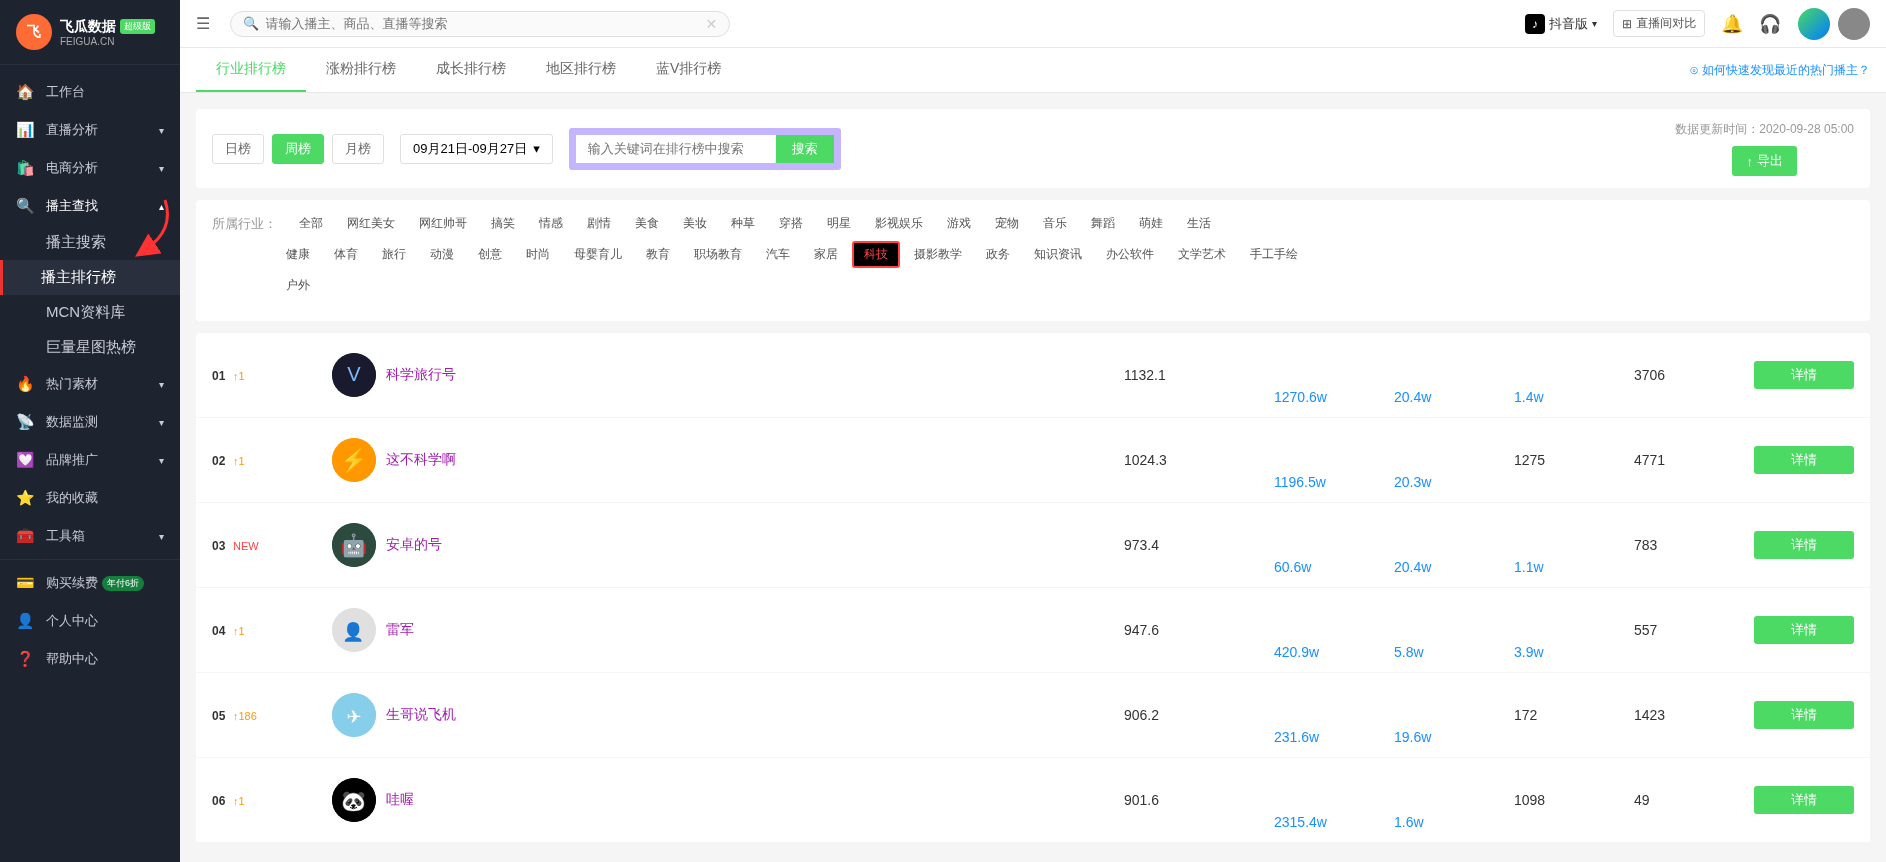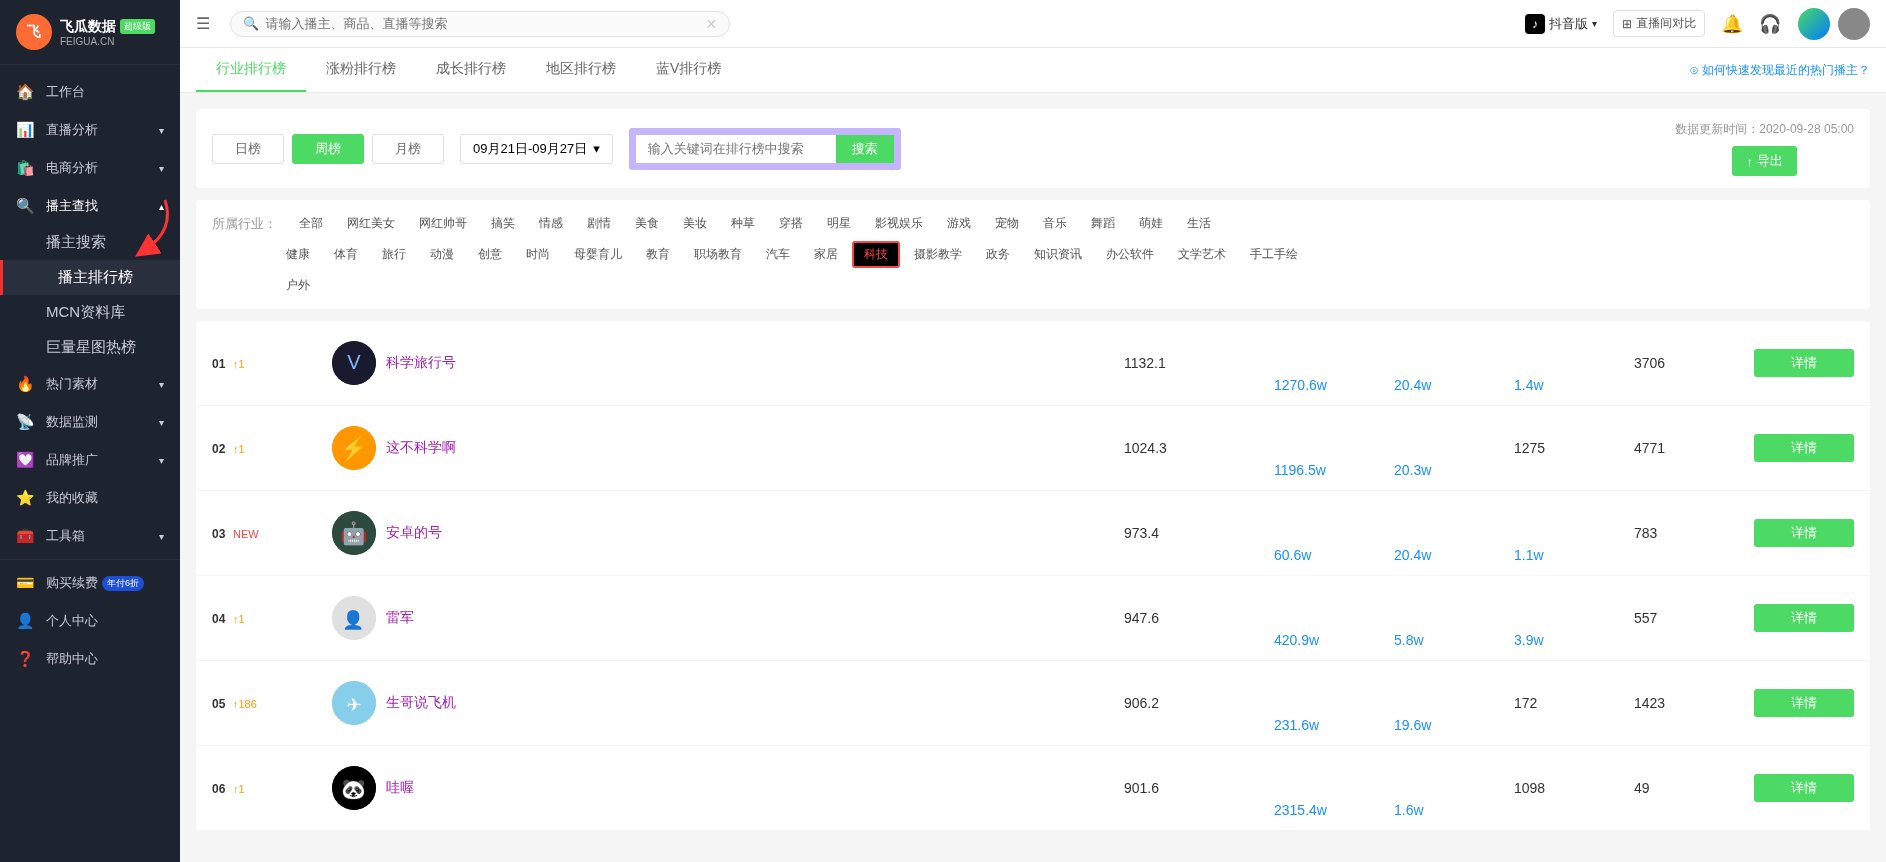--- a/index.html
+++ b/index.html
@@ -59,21 +59,21 @@
       cursor: pointer;
       color: #c8cbd4;
       font-size: 15px;
     }
     .nav-sub-item.highlighted {
       background: #2a2f3e;
       color: #fff;
       border-left: 3px solid #f44;
     }
     .nav-divider { height: 1px; background: #2a2f3e; margin: 4px 0; }
-    .badge-red { background: #1d4ed8; color: #fff; font-size: 9px; padding: 1px 5px; border-radius: 8px; margin-left: 4px; }
+    .badge-red { background: #15803d; color: #fff; font-size: 9px; padding: 1px 5px; border-radius: 8px; margin-left: 4px; }
 
     
     .main {
       flex: 1;
       display: flex;
       flex-direction: column;
       background: #f5f5f5;
       overflow: hidden;
     }
 
@@ -185,21 +185,21 @@
     .filter-row {
       background: #fff;
       padding: 12px 16px;
       display: flex;
       align-items: center;
       gap: 8px;
       margin-bottom: 12px;
       border-radius: 4px;
     }
     .period-btn {
-      padding: 5px 22px;
+      padding: 5px 12px;
       border: 1px solid #e0e0e0;
       border-radius: 3px;
       background: #fff;
       cursor: pointer;
       font-size: 13px;
       color: #666;
     }
     .period-btn.active {
       background: #4cd964;
       color: #fff;
@@ -264,21 +264,21 @@
       margin-bottom: 12px;
       border-radius: 4px;
     }
     .industry-row {
       display: flex;
       flex-wrap: wrap;
       gap: 4px;
       align-items: center;
       margin-bottom: 6px;
     }
-    .industry-row:last-child { margin-bottom: 0; }
+    .industry-row:last-child { margin-bottom: 12px; }
     .industry-label { color: #999; font-size: 13px; margin-right: 8px; white-space: nowrap; min-width: 52px; }
     .industry-tag {
       padding: 3px 10px;
       border-radius: 3px;
       font-size: 12px;
       cursor: pointer;
       color: #555;
       white-space: nowrap;
     }
     .industry-tag.active {
@@ -362,21 +362,21 @@
       <span class="arrow">▾</span>
     </div>
     <div class="nav-item active">
       <span class="nav-icon">🔍</span>
       <span>播主查找</span>
       <span class="arrow">▴</span>
     </div>
     <div class="nav-sub-item">
       <span>播主搜索</span>
     </div>
-    <div class="nav-sub-item highlighted" style="border-left:3px solid #ee3333; padding-left:55px;">
+    <div class="nav-sub-item highlighted" style="border-left:3px solid #ee3333; padding-left:38px;">
       <span>播主排行榜</span>
     </div>
     <div class="nav-sub-item">
       <span>MCN资料库</span>
     </div>
     <div class="nav-sub-item">
       <span>巨量星图热榜</span>
     </div>
     <div class="nav-item">
       <span class="nav-icon">🔥</span>

